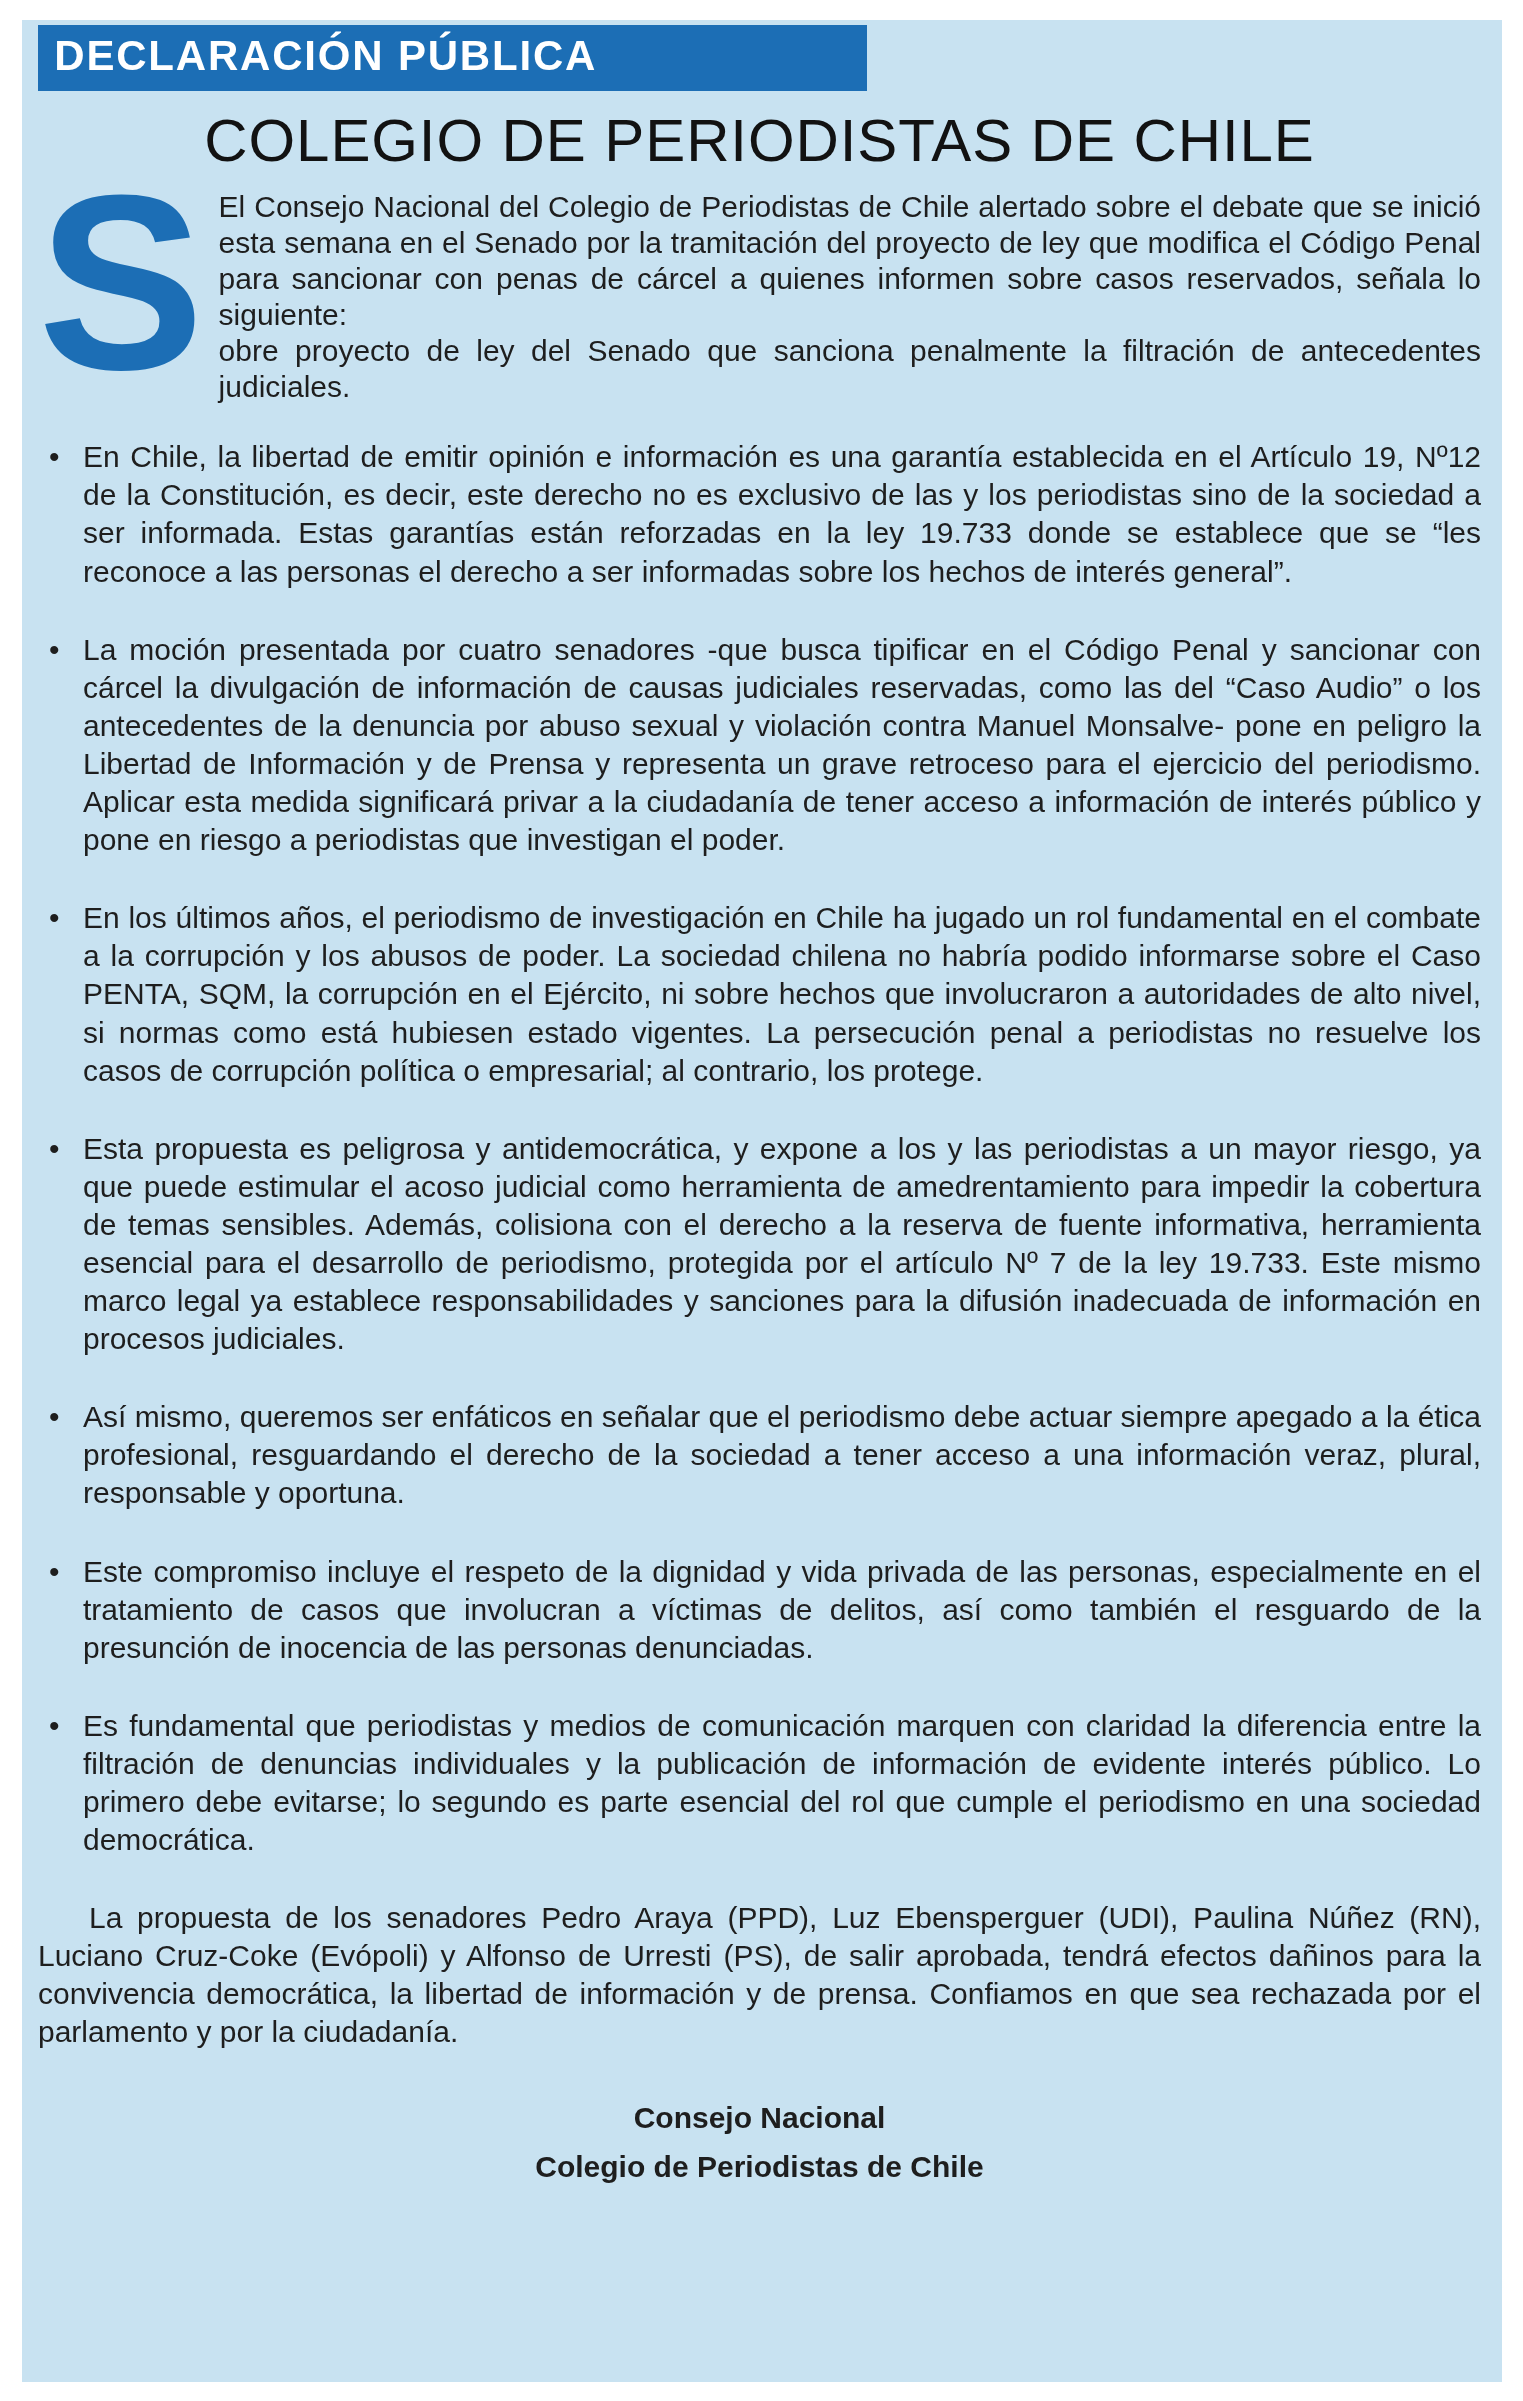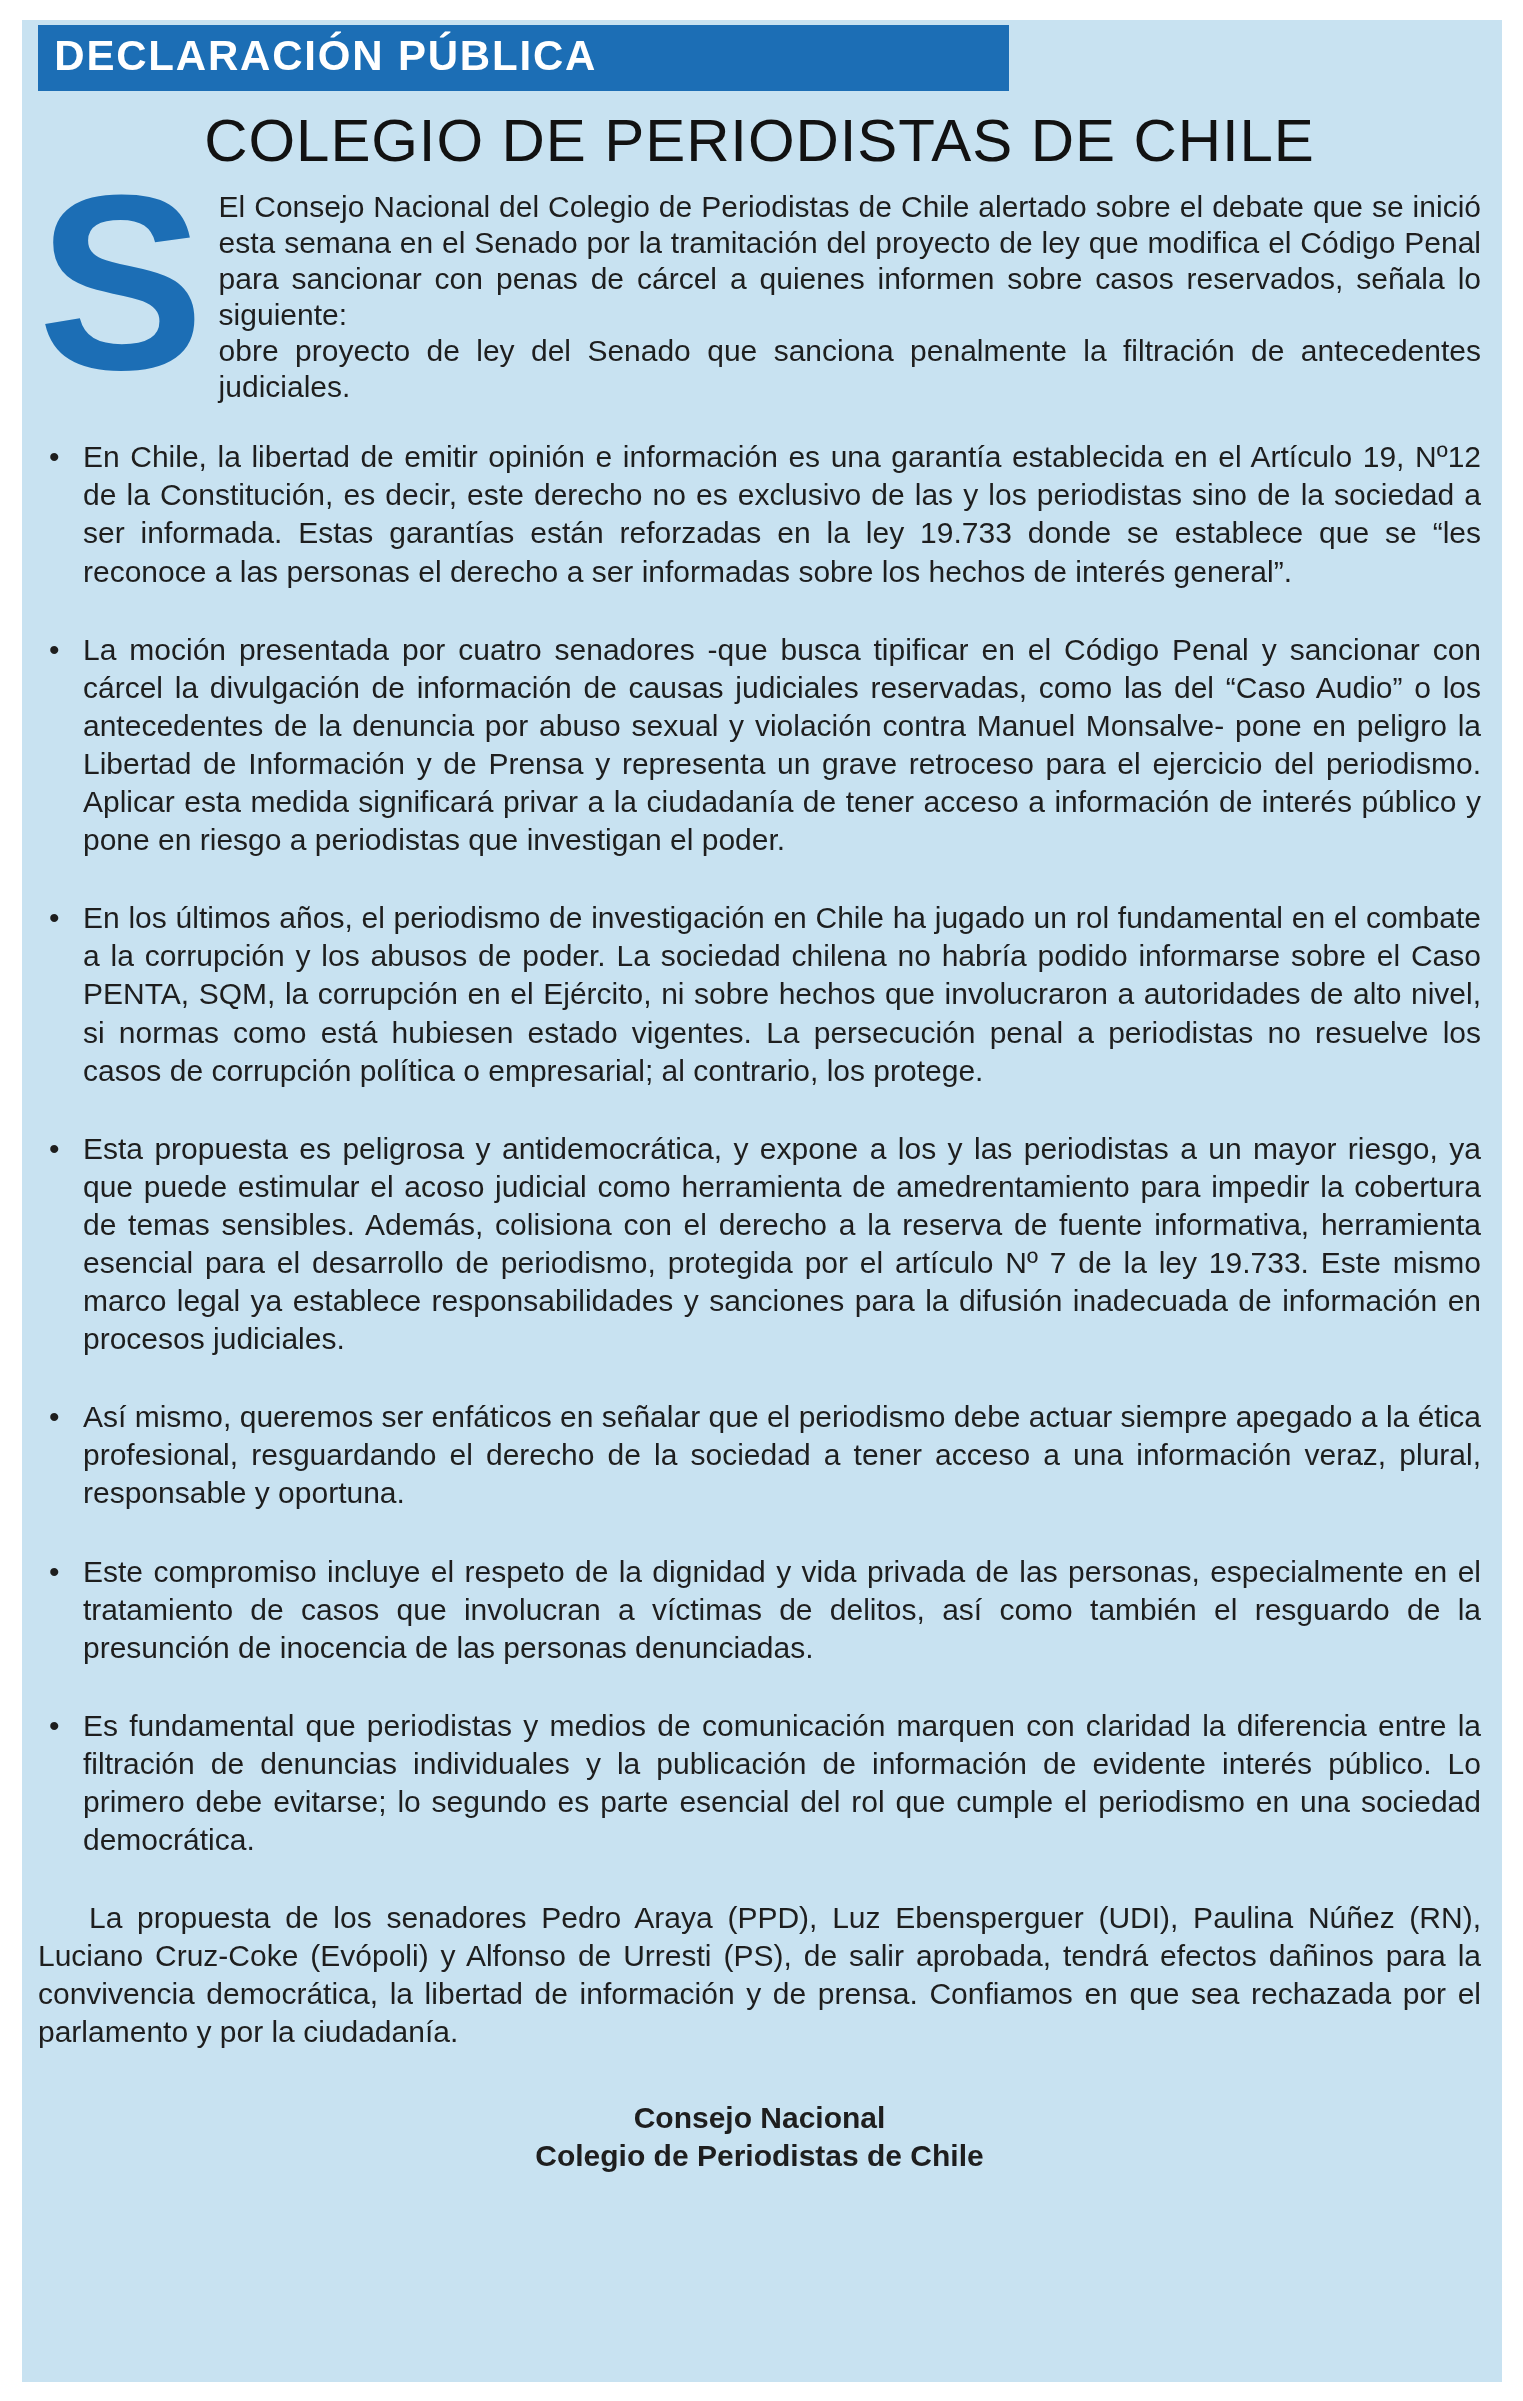--- a/index.html
+++ b/index.html
@@ -20,21 +20,21 @@
     height: 2362px;
     background: var(--background-blue, #c8e2f1);
   }
   .content {
     position: relative;
     padding: 25px 42px 0 38px;
   }
   .banner {
     display: inline-block;
     box-sizing: border-box;
-    width: 971px;
+    width: 829px;
     background: var(--banner-blue, #1c6eb5);
     color: #ffffff;
     font-weight: 700;
     font-size: 42px;
     letter-spacing: 1.8px;
     padding: 7.2px 18px 11px 16.3px;
   }
   .title {
     margin: 14.5px 0 0 0;
     text-align: center;
@@ -87,21 +87,21 @@
     margin: 4px 0 0 0;
     font-size: 30px;
     line-height: 1.27;
     text-align: justify;
     text-indent: 51px;
   }
   .signature {
     margin-top: 47px;
     text-align: center;
   }
-  .signature p { margin: 1px; }
+  .signature p { margin: 12px; }
   .sig-bold {
     font-weight: 700;
     font-size: 30px;
     line-height: 1.25;
   }
   .sig-date {
     font-size: 30px;
     line-height: 1.25;
   }
 </style>

